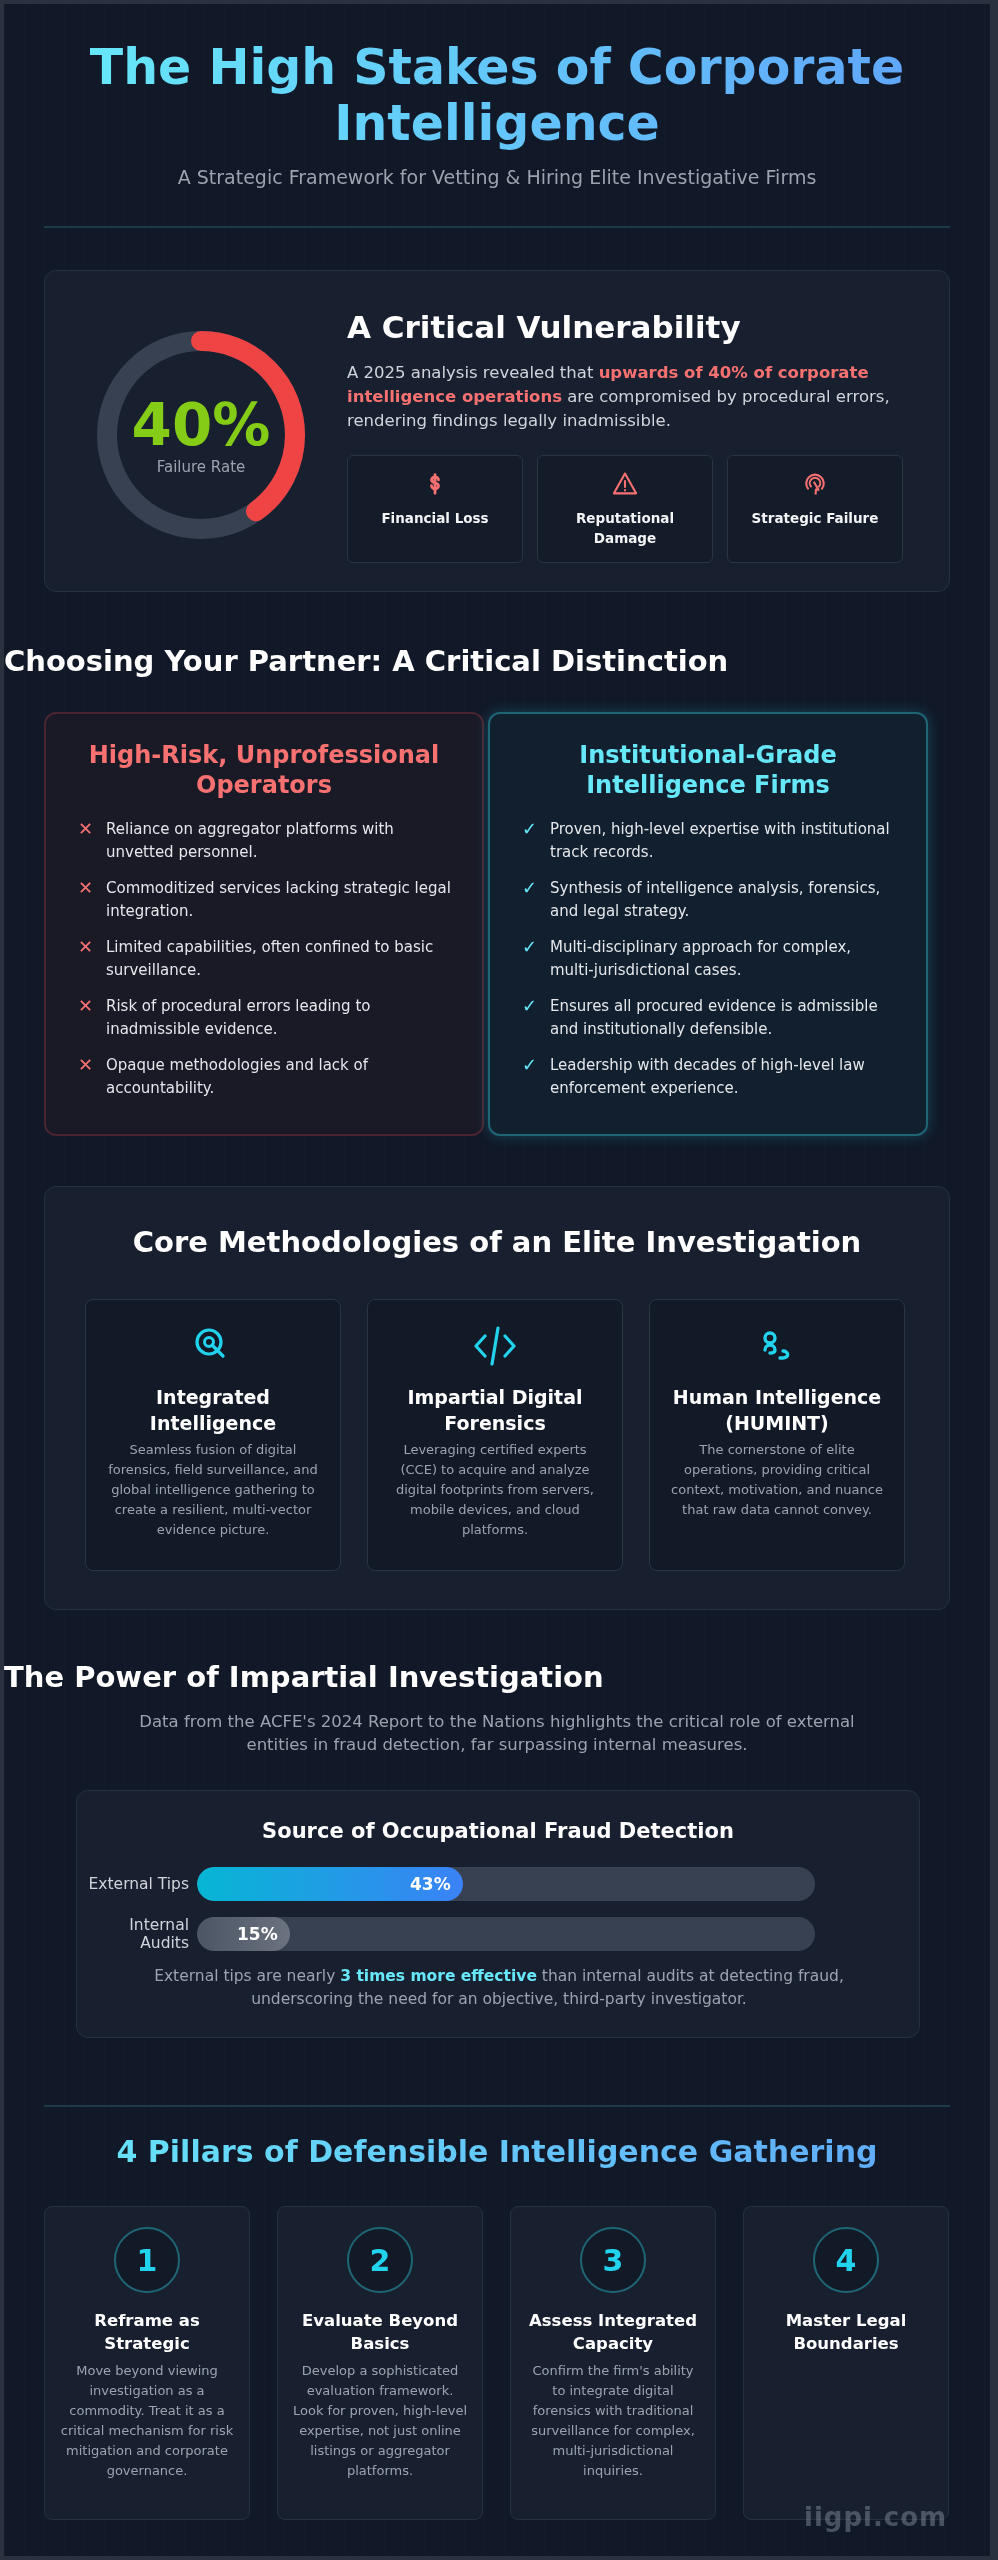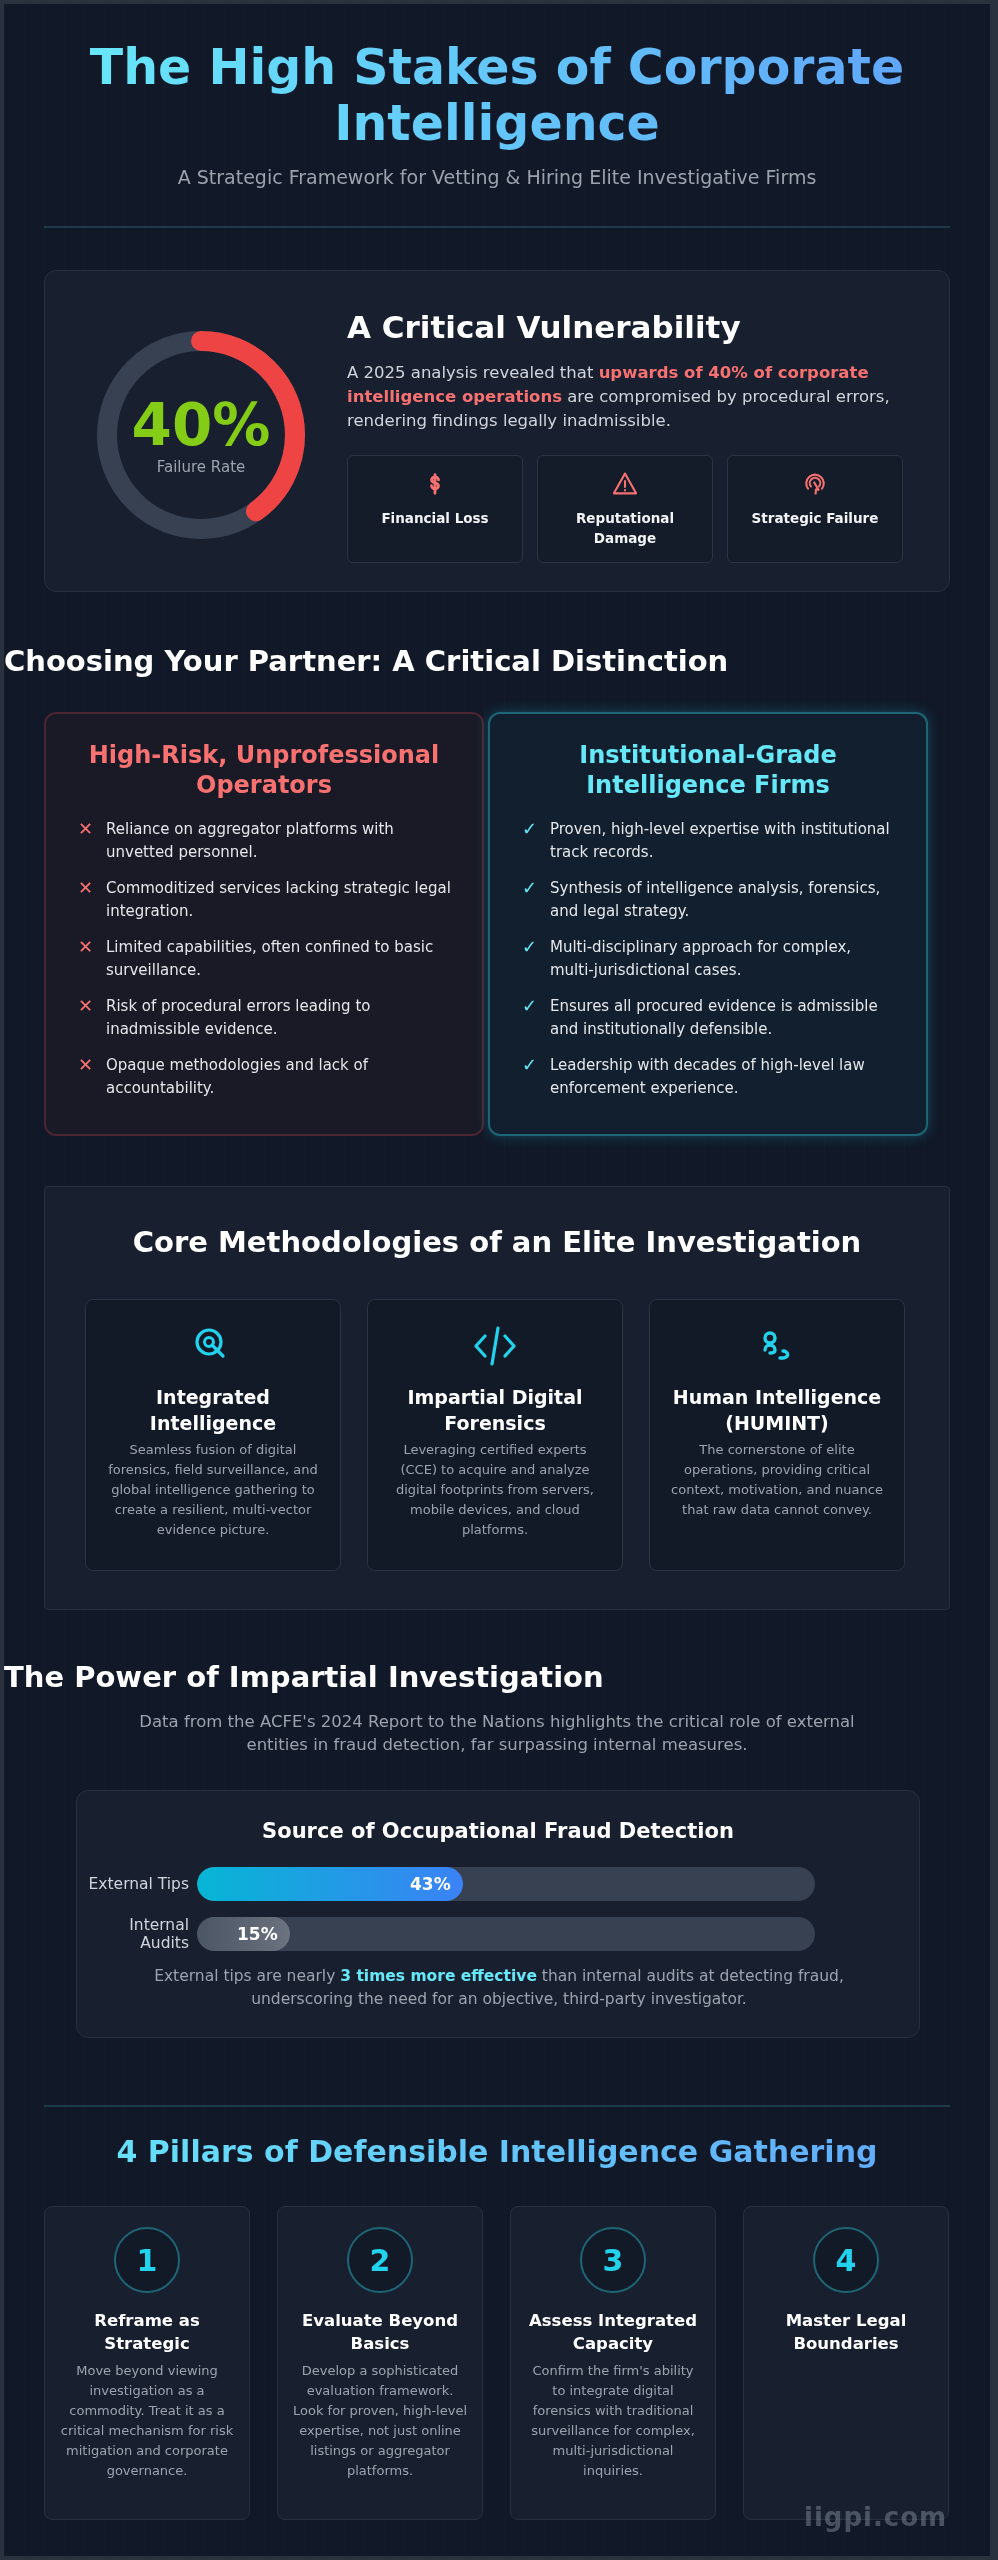--- a/index.html
+++ b/index.html
@@ -53,21 +53,21 @@
   .cmp-list { margin-top: 18px; list-style: none; }
   .cmp-list li { display: flex; align-items: flex-start; margin-bottom: 13px; }
   .cmp-list .mark { width: 26px; flex: none; font-size: 18px; line-height: 22px; padding-left: 2px; }
   .bad .mark { color: #f87171; }
   .good .mark { color: #67e8f9; }
   .cmp-list .txt { font-size: 15px; line-height: 23px; color: #e5e7eb; padding-left: 4px; }
 
   
   .methods {
     position: absolute; left: 40px; top: 1182px; width: 906px; height: 424px;
-    background: #182030; border: 1px solid #263040; border-radius: 4px;
+    background: #182030; border: 1px solid #263040; border-radius: 12px;
   }
   .methods-title { text-align: center; font-size: 29px; font-weight: bold; color: #fff; margin-top: 38px; }
   .method-row { position: absolute; left: 40px; top: 112px; display: flex; gap: 26px; }
   .method {
     width: 256px; height: 272px; background: #121a28; border: 1px solid #2a3444; border-radius: 8px;
     display: flex; flex-direction: column; align-items: center; padding: 22px 16px 0 16px; text-align: center;
   }
   .method svg { width: 48px; height: 48px; }
   .method-title { font-size: 19px; font-weight: bold; color: #fff; line-height: 26px; margin-top: 14px; }
   .method-desc { font-size: 13px; color: #9ca3af; line-height: 20px; margin-top: 4px; }

